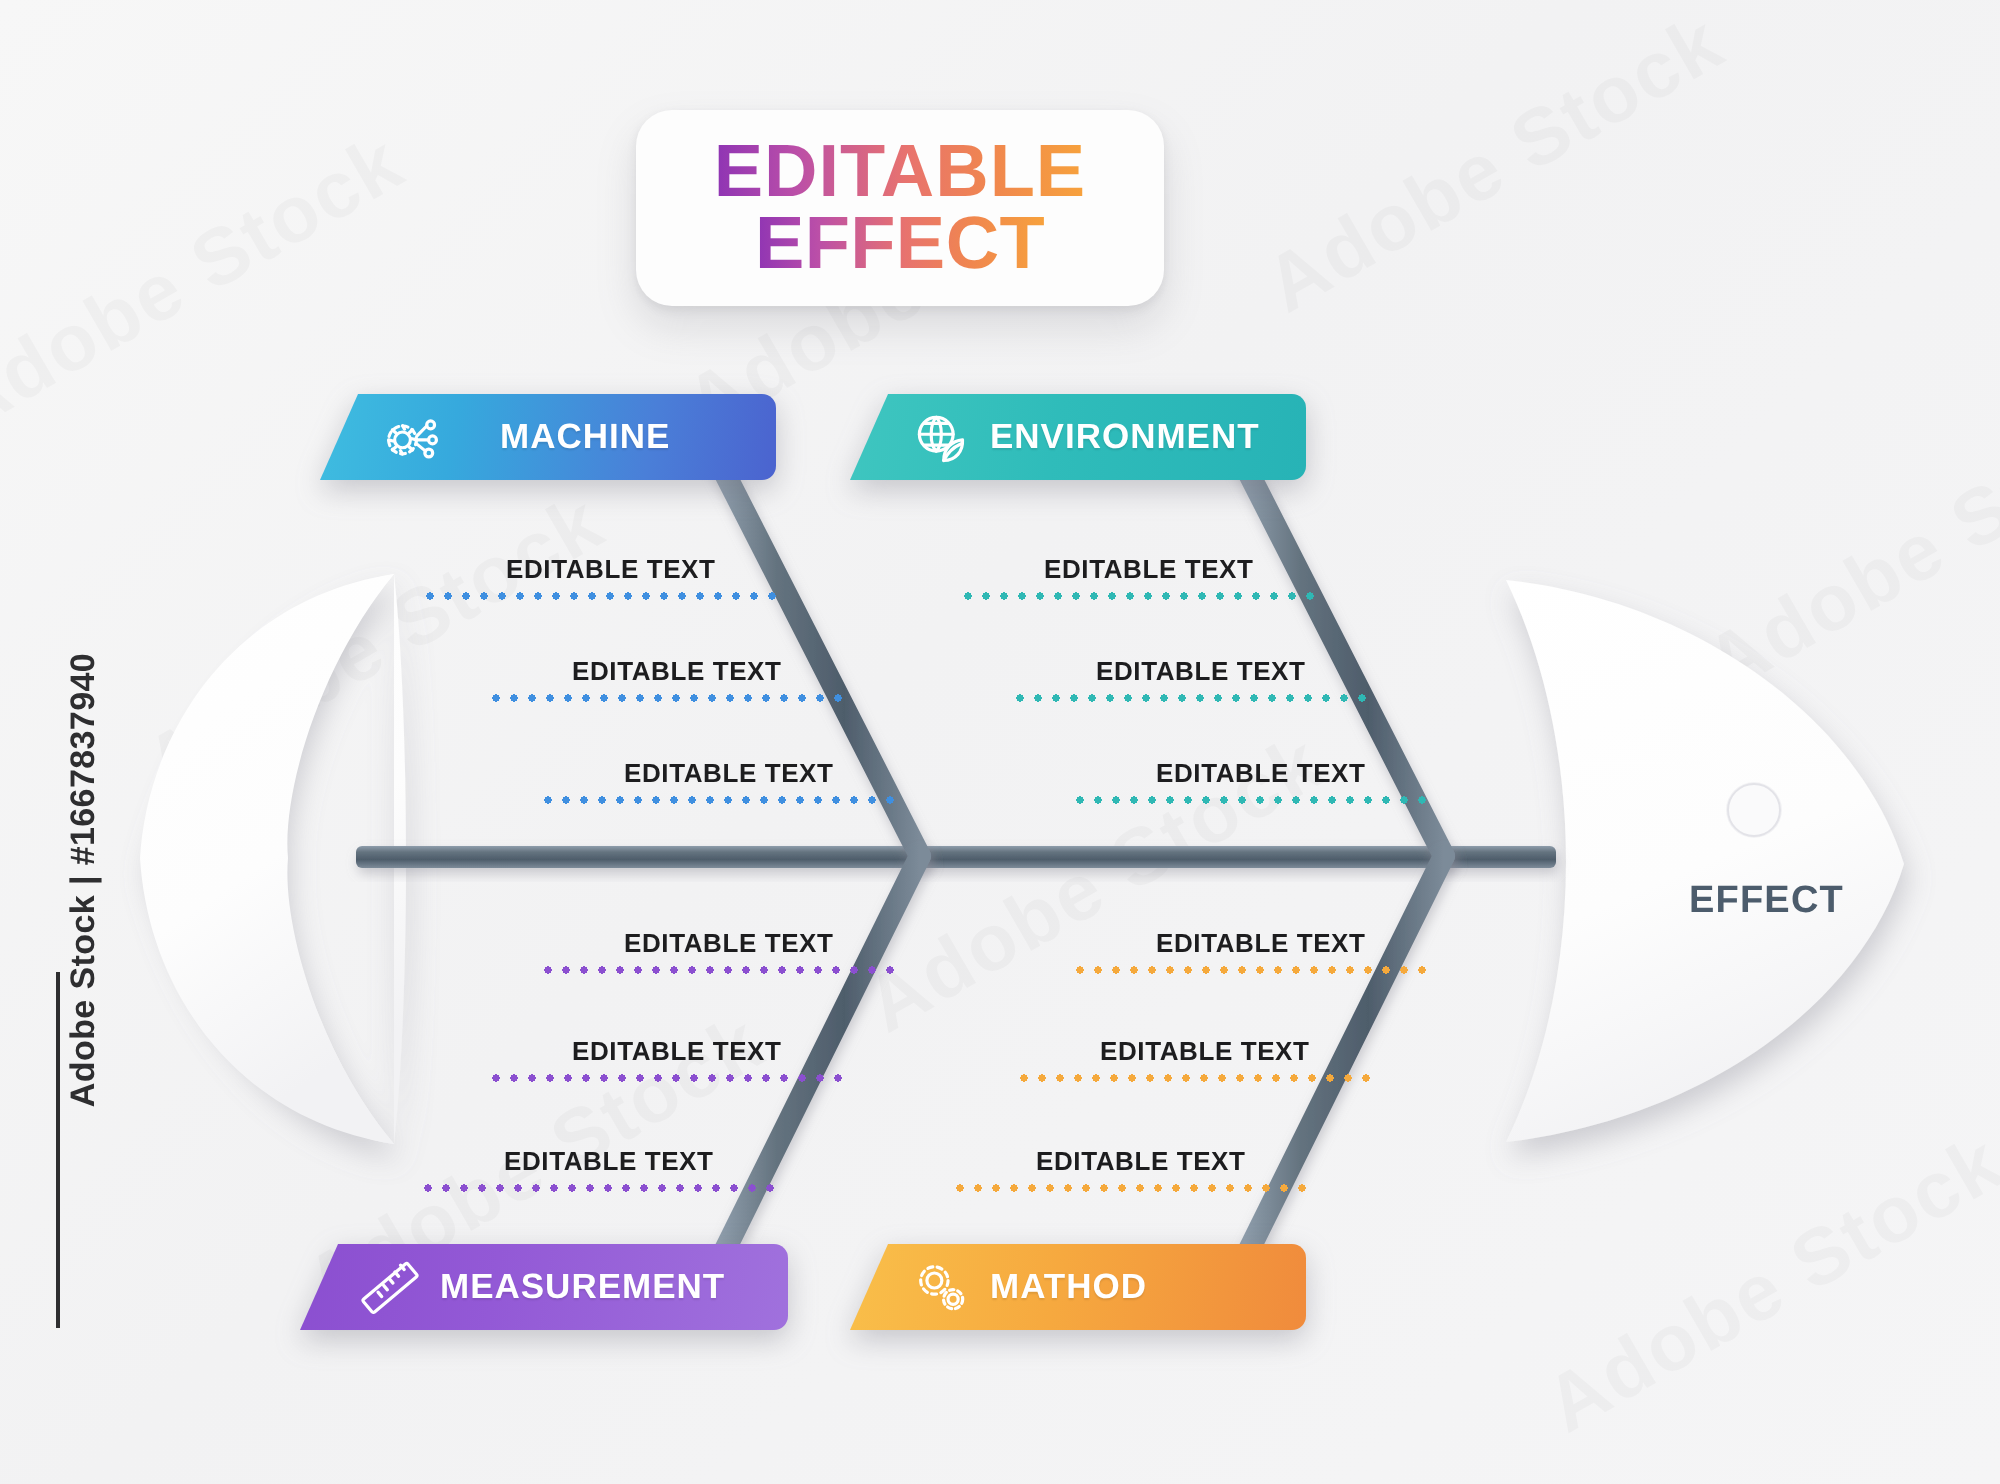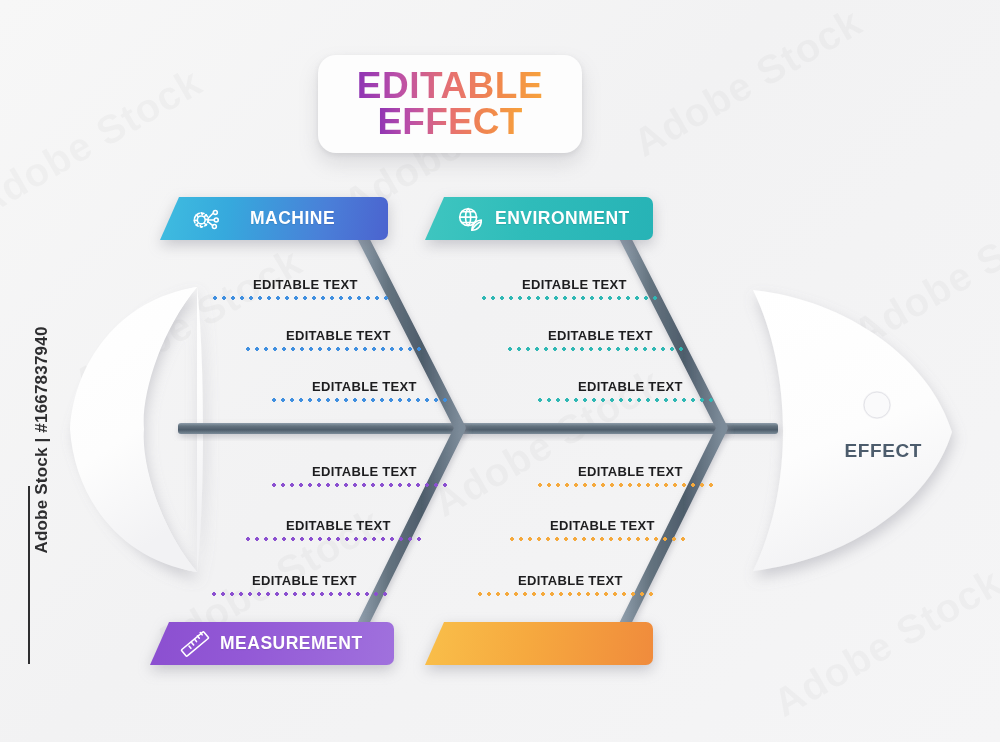--- a/index.html
+++ b/index.html
@@ -311,20 +311,31 @@
           <path d="M9.6 18.2 L11.6 20.6 M12.6 14.6 L14.6 17 M15.6 11.0 L17.6 13.4
                    M18.6 7.4 L20.6 9.8 M21.6 3.8 L23.6 6.2" transform="rotate(0 16 16)"></path>
         </g>
       </svg>
       <span class="banner-text">MEASUREMENT</span>
     </div>
   </div>
 
   <div class="banner" id="banner-mathod">
     <div class="banner-shape"></div>
+    <div class="banner-inner">
+      <svg class="banner-icon" viewBox="0 0 32 32">
+        <g fill="none" stroke="#ffffff" stroke-width="1.7" stroke-linecap="round" stroke-linejoin="round">
+          <circle cx="13" cy="12" r="4"></circle>
+          <circle cx="13" cy="12" r="7.3" stroke-dasharray="2.7 2.4"></circle>
+          <circle cx="23" cy="22" r="2.7"></circle>
+          <circle cx="23" cy="22" r="5.1" stroke-dasharray="2.3 2.1"></circle>
+        </g>
+      </svg>
+      <span class="banner-text">MATHOD</span>
+    </div>
   </div>
 
   <div class="row" style="left:213px; top:277px; width:175px;">
     <span class="row-label">EDITABLE TEXT</span>
     <span class="row-dots dots-blue"></span>
   </div>
   <div class="row" style="left:246px; top:328px; width:175px;">
     <span class="row-label">EDITABLE TEXT</span>
     <span class="row-dots dots-blue"></span>
   </div>

